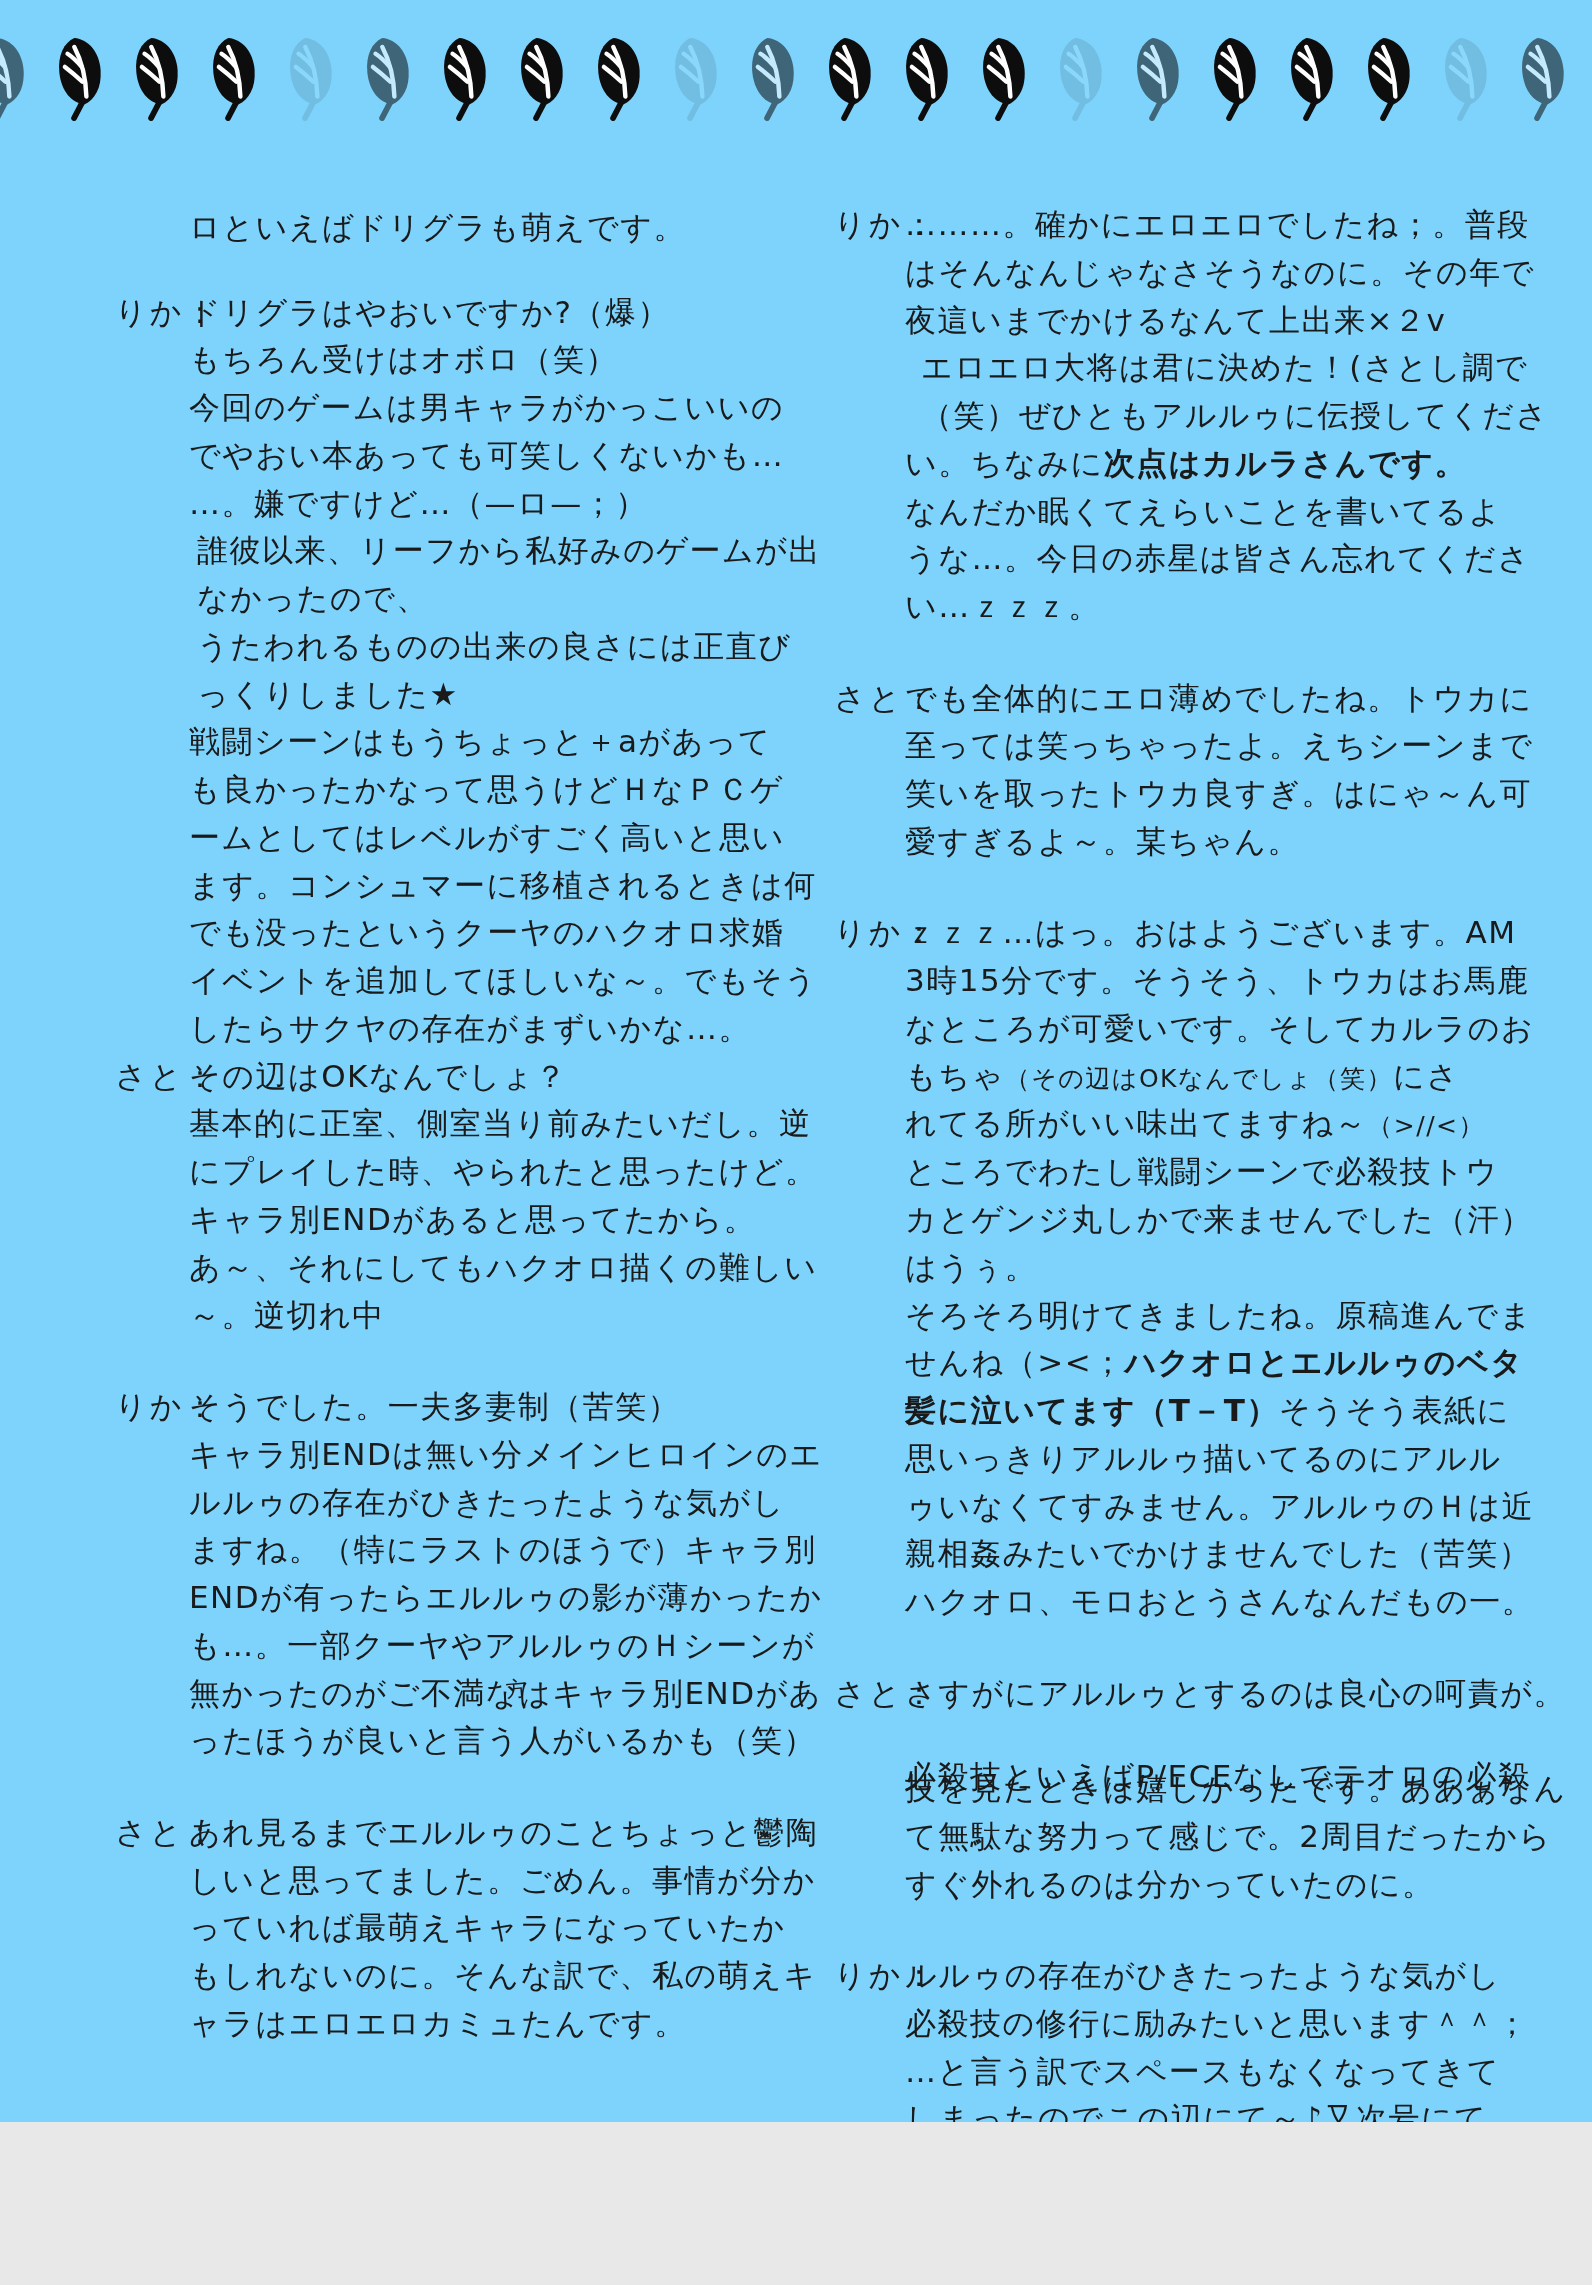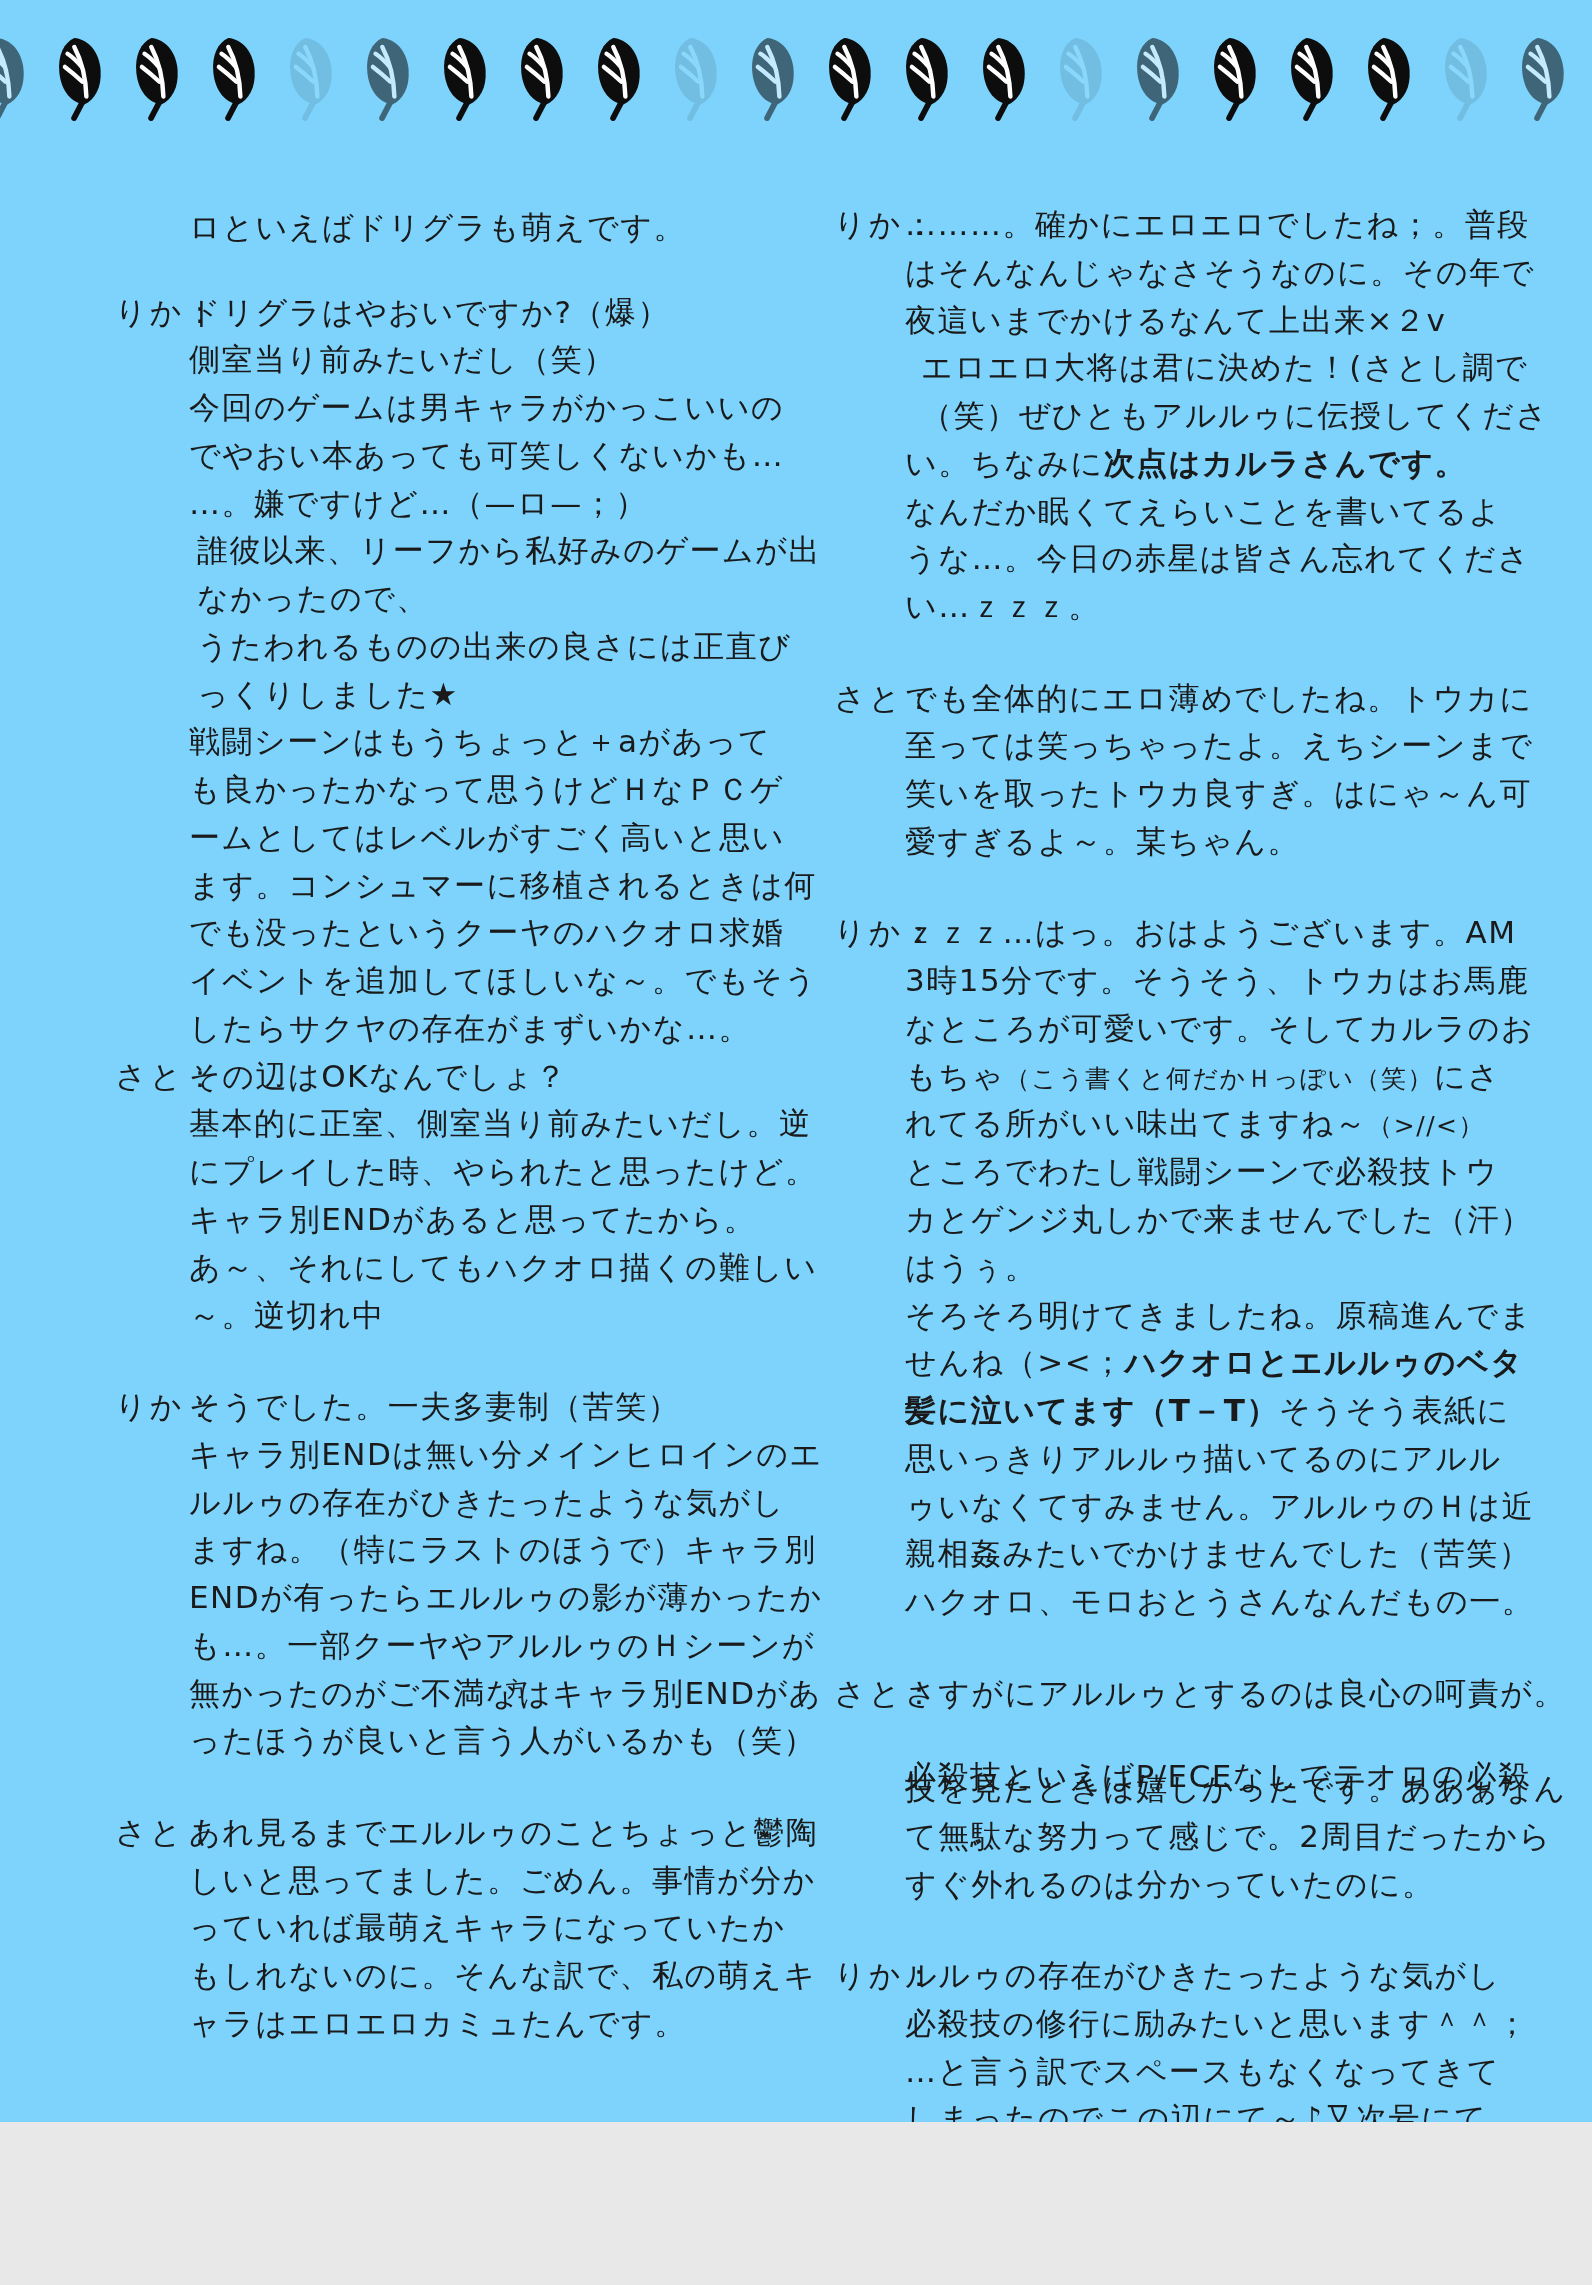--- a/index.html
+++ b/index.html
@@ -138,21 +138,21 @@
         <use href="#leaf-stamp"></use>
       </svg>
       <svg class="leaf" style="opacity: 0.55;" viewBox="0 0 64 104" width="64" height="103">
         <use href="#leaf-stamp"></use>
       </svg>
     </div>
   <div class="column" style="left:0;width:806px;">
       <div class="dlg-line" style="left: 189px; top: 203px;"><span>ロといえばドリグラも萌えです。</span></div>
       <div class="speaker" style="left: 115px; top: 288px;">りか：</div>
       <div class="dlg-line" style="left: 189px; top: 288px;"><span>ドリグラはやおいですか?（爆）</span></div>
-      <div class="dlg-line" style="left: 189px; top: 335px;"><span>側室当り前みたいだし（笑）</span></div>
+      <div class="dlg-line" style="left: 189px; top: 335px;"><span>もちろん受けはオボロ（笑）</span></div>
       <div class="dlg-line" style="left: 189px; top: 383px;"><span>今回のゲームは男キャラがかっこいいの</span></div>
       <div class="dlg-line" style="left: 189px; top: 431px;"><span>でやおい本あっても可笑しくないかも…</span></div>
       <div class="dlg-line" style="left: 189px; top: 479px;"><span>…。嫌ですけど…（—ロ—；）</span></div>
       <div class="dlg-line" style="left: 197px; top: 526px;"><span>誰彼以来、リーフから私好みのゲームが出</span></div>
       <div class="dlg-line" style="left: 197px; top: 574px;"><span>なかったので、</span></div>
       <div class="dlg-line" style="left: 197px; top: 622px;"><span>うたわれるものの出来の良さには正直び</span></div>
       <div class="dlg-line" style="left: 197px; top: 670px;"><span>っくりしました★</span></div>
       <div class="dlg-line" style="left: 189px; top: 717px;"><span>戦闘シーンはもうちょっと＋aがあって</span></div>
       <div class="dlg-line" style="left: 189px; top: 765px;"><span>も良かったかなって思うけどＨなＰＣゲ</span></div>
       <div class="dlg-line" style="left: 189px; top: 813px;"><span>ームとしてはレベルがすごく高いと思い</span></div>
@@ -196,21 +196,21 @@
       <div class="dlg-line" style="left: 905px; top: 582px;"><span>い…ｚｚｚ。</span></div>
       <div class="speaker" style="left: 834px; top: 674px;">さと：</div>
       <div class="dlg-line" style="left: 905px; top: 674px;"><span>でも全体的にエロ薄めでしたね。トウカに</span></div>
       <div class="dlg-line" style="left: 905px; top: 721px;"><span>至っては笑っちゃったよ。えちシーンまで</span></div>
       <div class="dlg-line" style="left: 905px; top: 769px;"><span>笑いを取ったトウカ良すぎ。はにゃ～ん可</span></div>
       <div class="dlg-line" style="left: 905px; top: 817px;"><span>愛すぎるよ～。某ちゃん。</span></div>
       <div class="speaker" style="left: 834px; top: 908px;">りか：</div>
       <div class="dlg-line" style="left: 905px; top: 908px;"><span>ｚｚｚ…はっ。おはようございます。AM</span></div>
       <div class="dlg-line" style="left: 905px; top: 956px;"><span>3時15分です。そうそう、トウカはお馬鹿</span></div>
       <div class="dlg-line" style="left: 905px; top: 1004px;"><span>なところが可愛いです。そしてカルラのお</span></div>
-      <div class="dlg-line" style="left: 905px; top: 1052px;"><span>もちゃ</span><span class="small">（こう書くと何だかＨっぽい（笑）</span><span>にさ</span></div>
+      <div class="dlg-line" style="left: 905px; top: 1052px;"><span>もちゃ</span><span class="small">（その辺はOKなんでしょ（笑）</span><span>にさ</span></div>
       <div class="dlg-line" style="left: 905px; top: 1099px;"><span>れてる所がいい味出てますね～</span><span class="small">（&gt;//&lt;）</span></div>
       <div class="dlg-line" style="left: 905px; top: 1147px;"><span>ところでわたし戦闘シーンで必殺技トウ</span></div>
       <div class="dlg-line" style="left: 905px; top: 1195px;"><span>カとゲンジ丸しかで来ませんでした（汗）</span></div>
       <div class="dlg-line" style="left: 905px; top: 1243px;"><span>はうぅ。</span></div>
       <div class="dlg-line" style="left: 905px; top: 1291px;"><span>そろそろ明けてきましたね。原稿進んでま</span></div>
       <div class="dlg-line" style="left: 905px; top: 1338px;"><span>せんね（&gt;&lt;；</span><span class="bold">ハクオロとエルルゥのベタ</span></div>
       <div class="dlg-line" style="left: 905px; top: 1434px;"><span>思いっきりアルルゥ描いてるのにアルル</span></div>
       <div class="dlg-line" style="left: 905px; top: 1386px;"><span class="bold">髪に泣いてます（T－T）</span><span>そうそう表紙に</span></div>
       <div class="dlg-line" style="left: 905px; top: 1482px;"><span>ゥいなくてすみません。アルルゥのＨは近</span></div>
       <div class="dlg-line" style="left: 905px; top: 1529px;"><span>親相姦みたいでかけませんでした（苦笑）</span></div>

